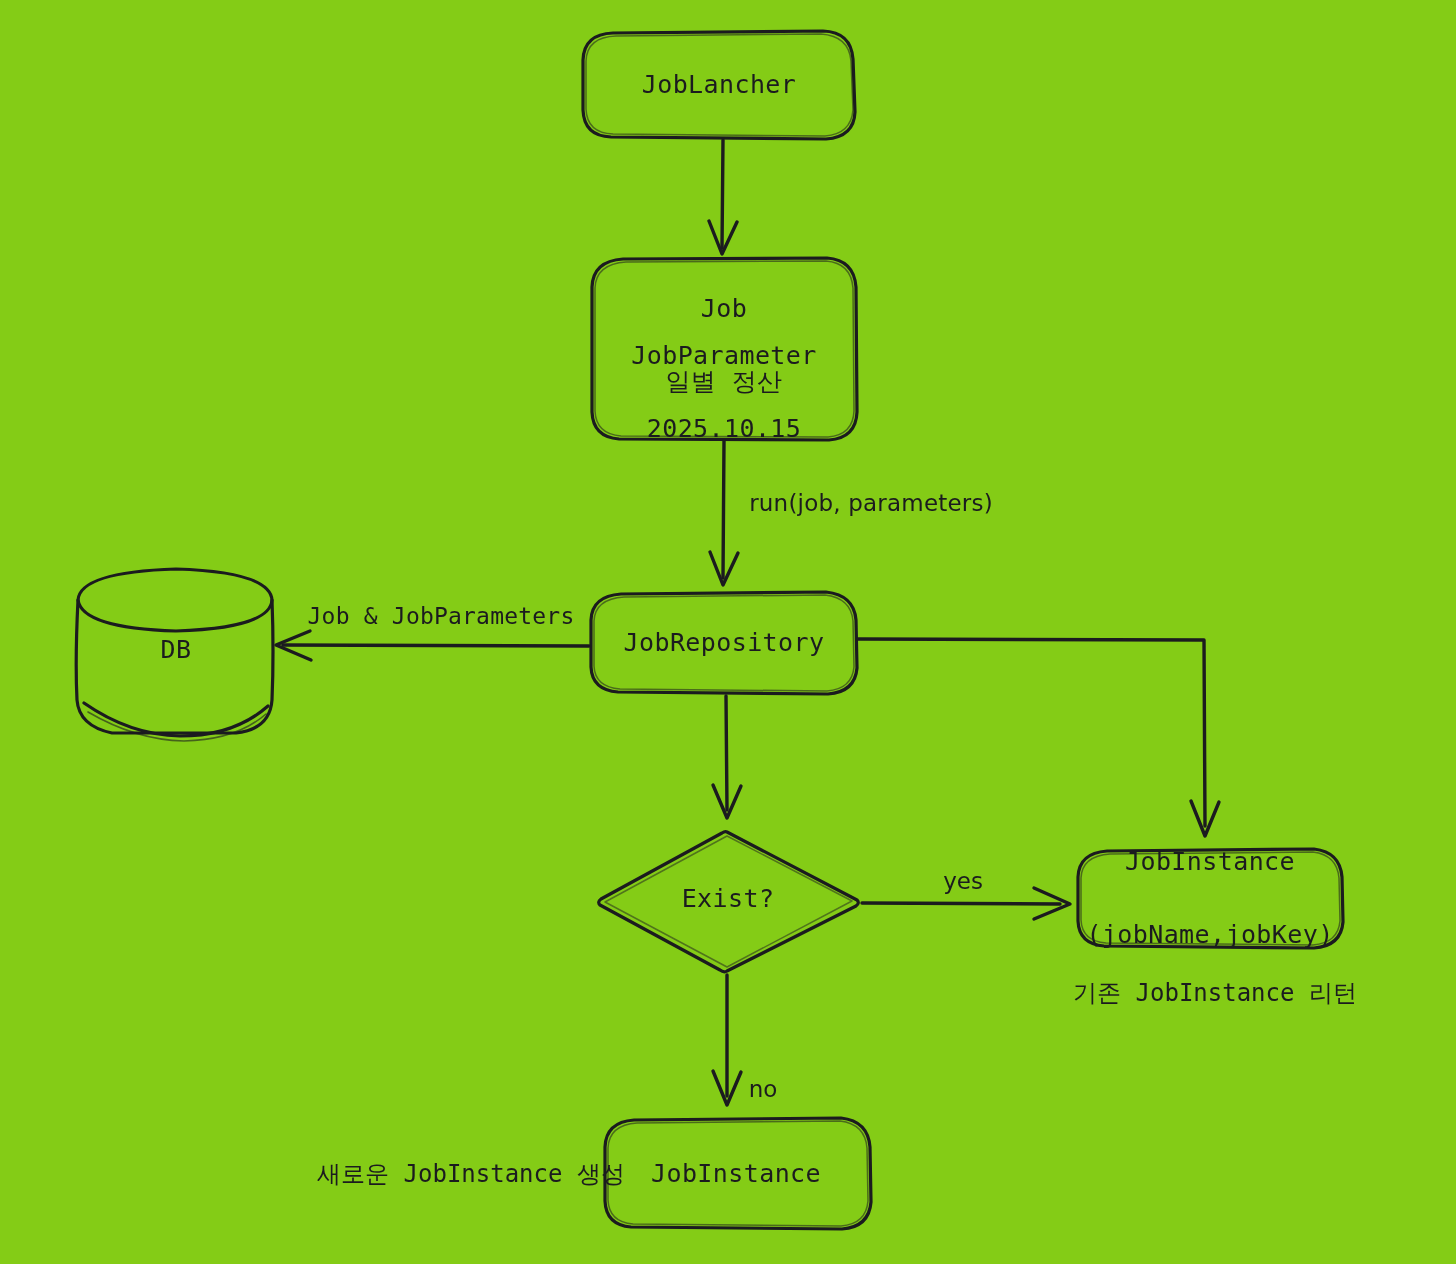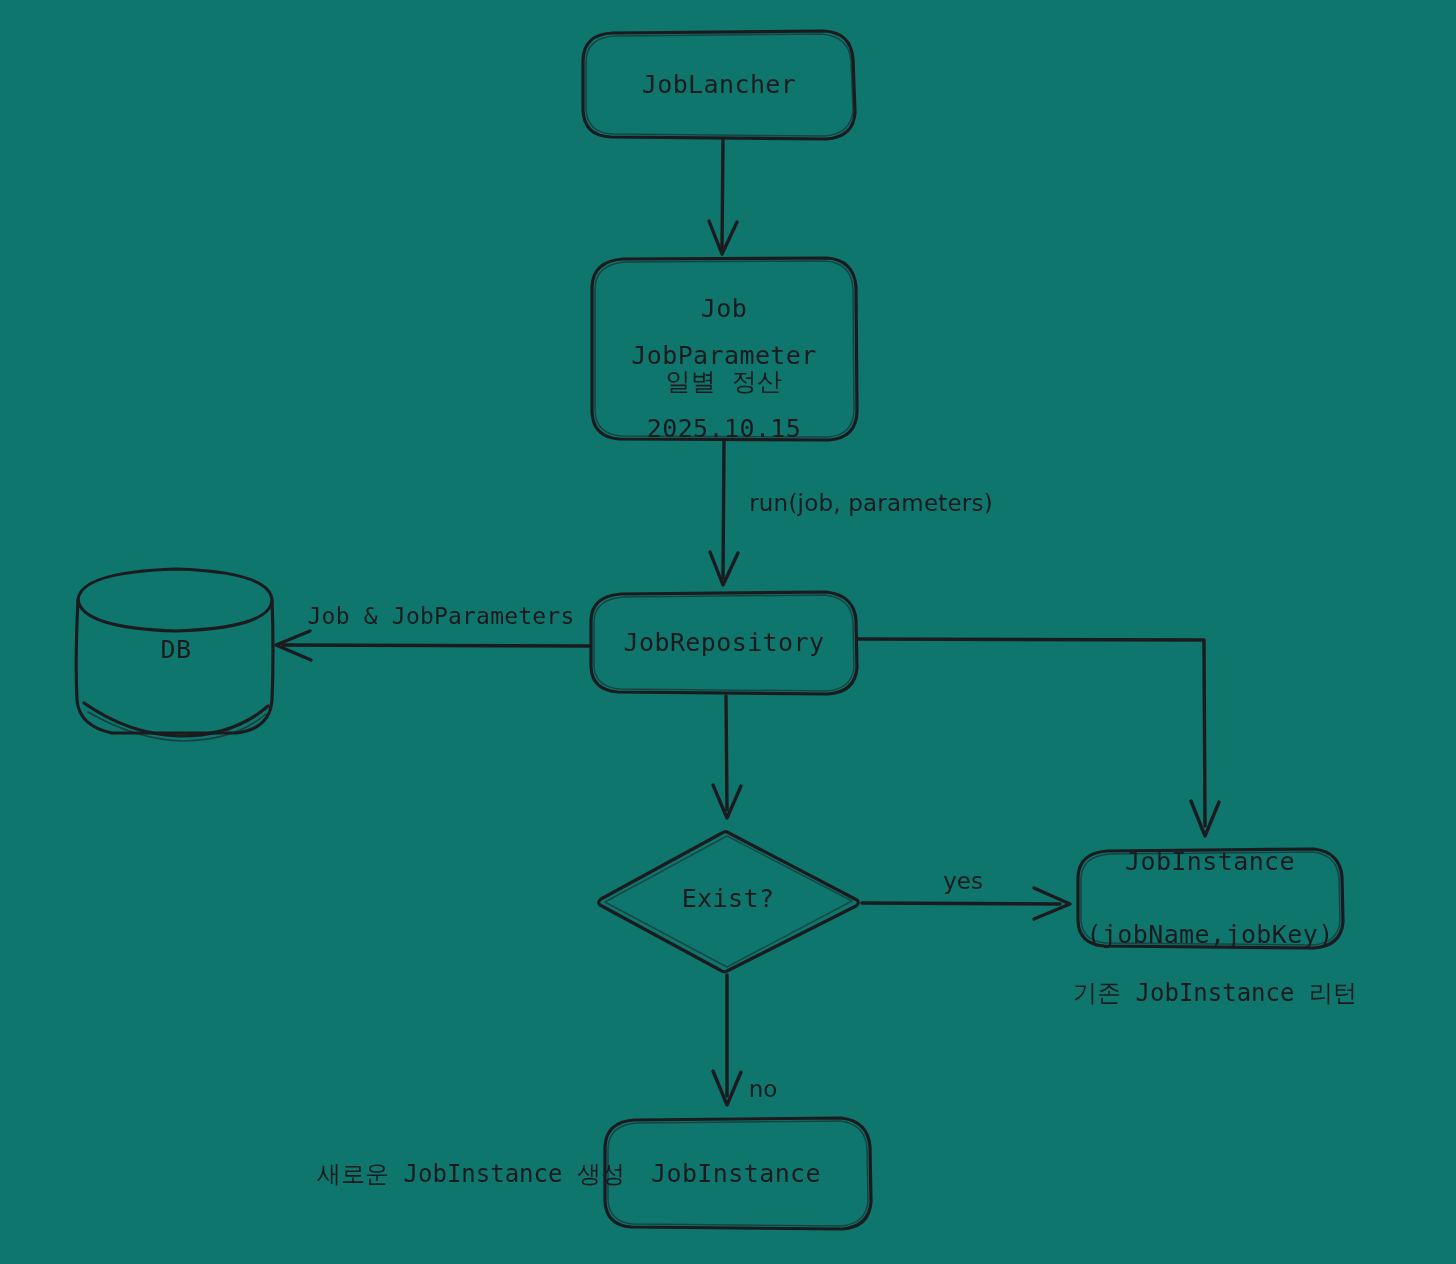--- a/index.html
+++ b/index.html
@@ -8,21 +8,21 @@
     padding: 0;
     background: #ffffff;
   }
   body {
     font-family: "DejaVu Sans", sans-serif;
   }
   #canvas {
     position: relative;
     width: 1456px;
     height: 1264px;
-    background: #0f766e;
+    background: #84cc16;
     overflow: hidden;
   }
   #diagram-svg {
     position: absolute;
     left: 0;
     top: 0;
     width: 1456px;
     height: 1264px;
   }
   .shape-stroke {

